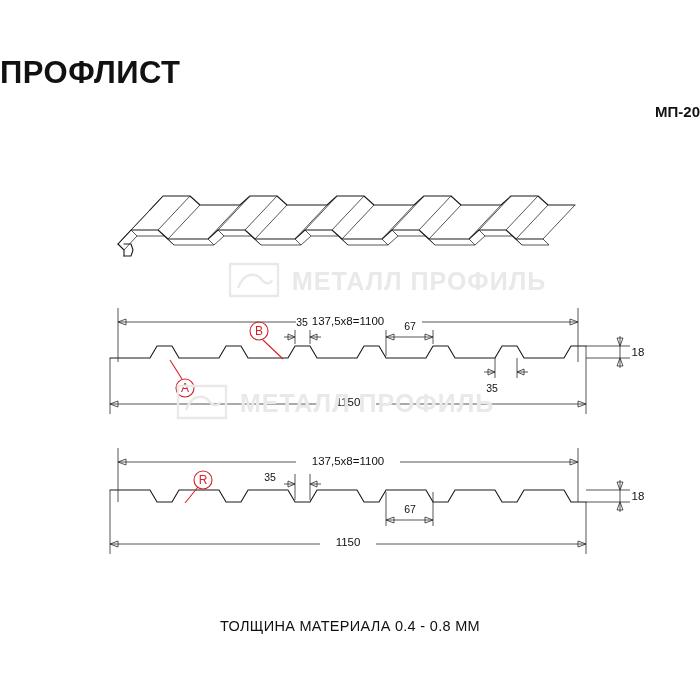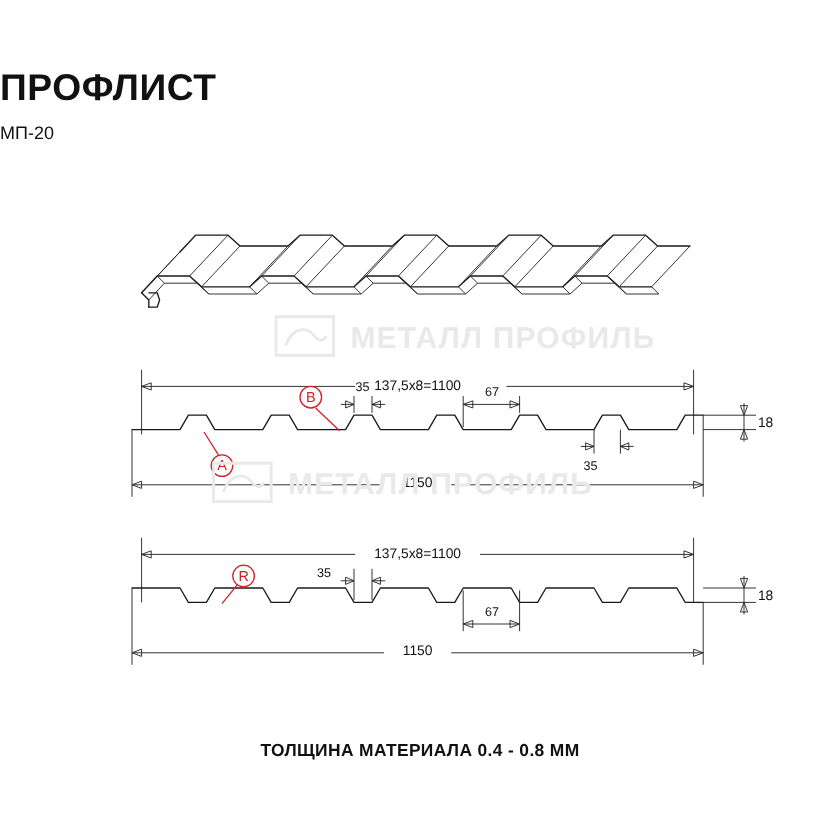--- a/index.html
+++ b/index.html
@@ -29,33 +29,33 @@
     font-size: 31px;
     font-weight: bold;
     letter-spacing: 0.5px;
     color: #111;
   }
   .subtitle {
     position: absolute;
     left: 0;
     top: 103px;
     width: 700px;
-    text-align: left;
+    text-align: right;
     font-size: 15px;
-    font-weight: normal;
+    font-weight: bold;
     color: #111;
   }
   .footer {
     position: absolute;
     left: 0;
     top: 618px;
     width: 700px;
     text-align: center;
     font-size: 14.5px;
-    font-weight: bold;
+    font-weight: normal;
     letter-spacing: 0.3px;
     color: #111;
   }
   svg {
     display: block;
   }
   .ln {
     fill: none;
     stroke: #1a1a1a;
     stroke-width: 1.1;

